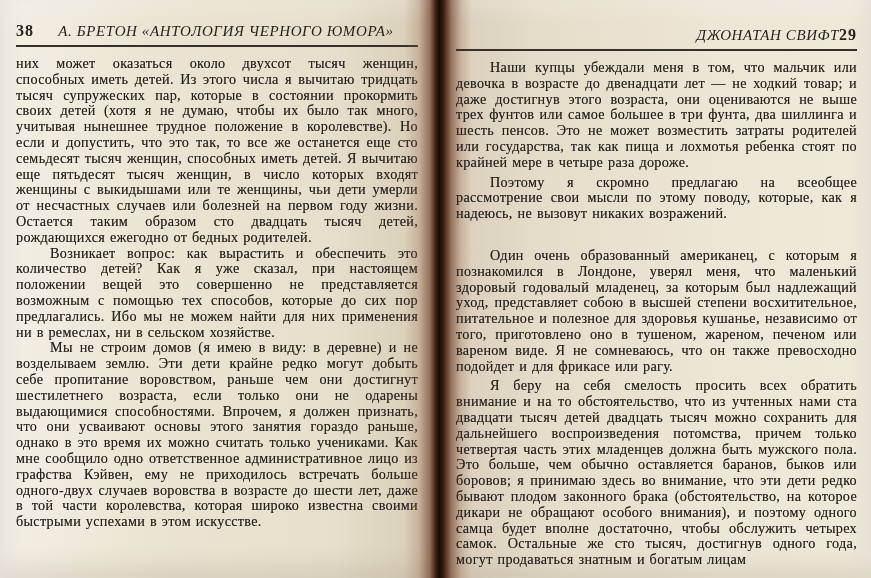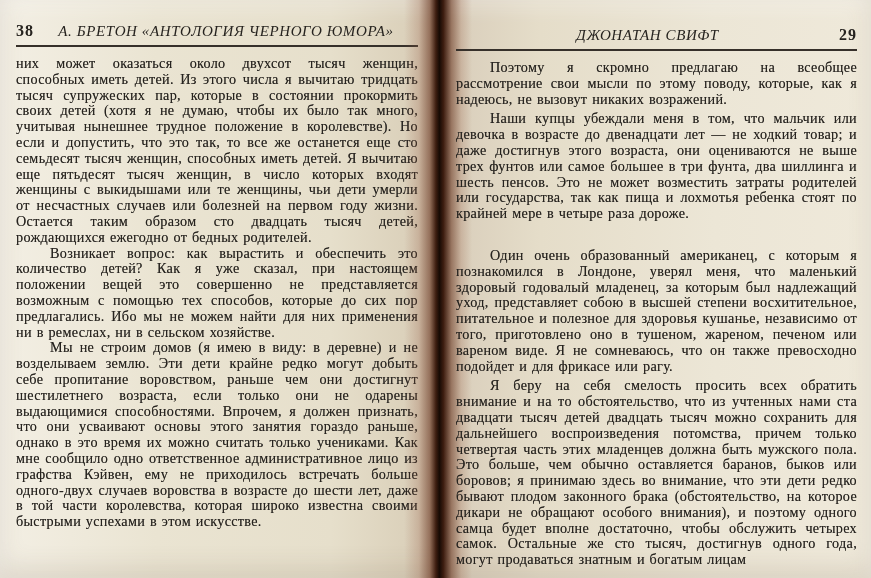--- a/index.html
+++ b/index.html
@@ -58,21 +58,21 @@
     font-size: 16px;
     letter-spacing: 1px;
   }
   .running-title {
     font-style: italic;
     font-size: 15px;
     letter-spacing: 0.6px;
     white-space: nowrap;
   }
   .page-left  .page-header .running-title { flex: 1; text-align: center; }
-  .page-right .page-header .running-title { flex: 1; text-align: center; }
+  .page-right .page-header .running-title { flex: 1; text-align: right; }
 
   .page-body {
     font-size: 14.2px;
     line-height: 15.8px;
     text-align: justify;
     letter-spacing: 0.3px;
     word-spacing: 1px;
     hyphens: auto;
     text-shadow: 0 0 0.35px rgba(38, 35, 31, 0.55);
   }
@@ -99,20 +99,20 @@
   </div>
 
   <div class="gutter"></div>
 
   <div class="page page-right">
     <div class="page-header">
       <span class="running-title">ДЖОНАТАН СВИФТ</span>
       <span class="page-number">29</span>
     </div>
     <div class="page-body">
+      <p>Наши купцы убеждали меня в том, что мальчик или девочка в возрасте до двенадцати лет — не ходкий товар; и даже достигнув этого возраста, они оцениваются не выше трех фунтов или самое большее в три фунта, два шиллинга и шесть пенсов. Это не может возместить затраты родителей или государства, так как пища и лохмотья ребенка стоят по крайней мере в четыре раза дороже.</p>
       <p>Поэтому я скромно предлагаю на всеобщее рассмотрение свои мысли по этому поводу, которые, как я надеюсь, не вызовут никаких возражений.</p>
-      <p>Наши купцы убеждали меня в том, что мальчик или девочка в возрасте до двенадцати лет — не ходкий товар; и даже достигнув этого возраста, они оцениваются не выше трех фунтов или самое большее в три фунта, два шиллинга и шесть пенсов. Это не может возместить затраты родителей или государства, так как пища и лохмотья ребенка стоят по крайней мере в четыре раза дороже.</p>
       <p class="big-gap">Один очень образованный американец, с которым я познакомился в Лондоне, уверял меня, что маленький здоровый годовалый младенец, за которым был надлежащий уход, представляет собою в высшей степени восхитительное, питательное и полезное для здоровья кушанье, независимо от того, приготовлено оно в тушеном, жареном, печеном или вареном виде. Я не сомневаюсь, что он также превосходно подойдет и для фрикасе или рагу.</p>
       <p>Я беру на себя смелость просить всех обратить внимание и на то обстоятельство, что из учтенных нами ста двадцати тысяч детей двадцать тысяч можно сохранить для дальнейшего воспроизведения потомства, причем только четвертая часть этих младенцев должна быть мужского пола. Это больше, чем обычно оставляется баранов, быков или боровов; я принимаю здесь во внимание, что эти дети редко бывают плодом законного брака (обстоятельство, на которое дикари не обращают особого внимания), и поэтому одного самца будет вполне достаточно, чтобы обслужить четырех самок. Остальные же сто тысяч, достигнув одного года, могут продаваться знатным и богатым лицам</p>
     </div>
   </div>
 
 </div>
 
 </body></html>

